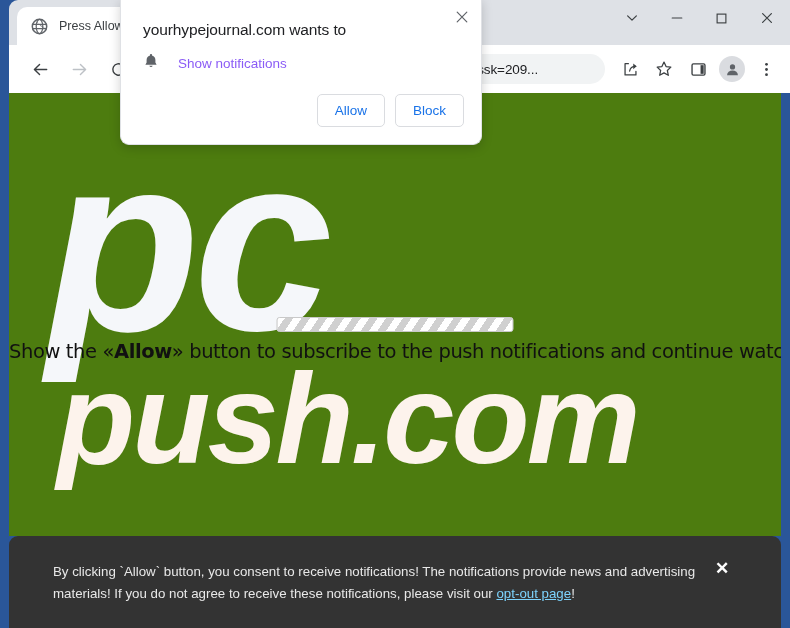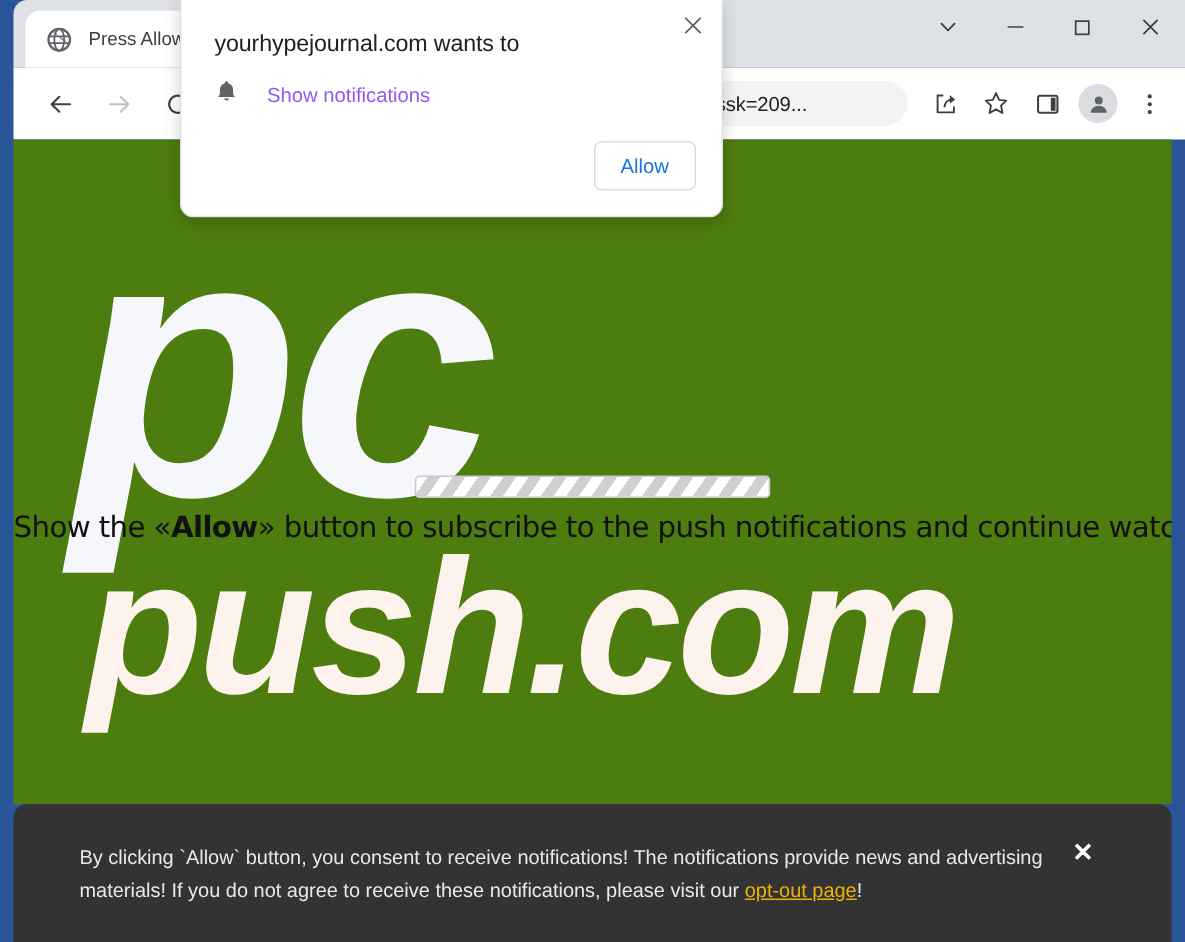--- a/index.html
+++ b/index.html
@@ -316,21 +316,21 @@
   #consent-text {
     position: absolute;
     left: 44px;
     top: 25px;
     width: 662px;
     font-size: 13.3px;
     line-height: 22px;
     color: #e8e8e8;
   }
   #consent-text a {
-    color: #eab308;
+    color: #7dd3fc;
     text-decoration: underline;
   }
   #banner-close {
     position: absolute;
     right: 50px;
     top: 23px;
     width: 18px; height: 18px;
     display: flex; align-items: center; justify-content: center;
     cursor: pointer;
     color: #ffffff;
@@ -490,20 +490,21 @@
         <svg viewBox="0 0 20 20" width="16" height="16">
           <path d="M10 1.4 a1.5 1.5 0 0 1 1.5 1.5 v0.5 a5.4 5.4 0 0 1 4 5.2 v3.4 l1.5 2.6 H3 l1.5 -2.6 V8.6 a5.4 5.4 0 0 1 4 -5.2 V2.9 A1.5 1.5 0 0 1 10 1.4 Z" fill="#5f6368"></path>
           <path d="M7.9 15.9 a2.2 2.2 0 0 0 4.2 0 Z" fill="#5f6368"></path>
         </svg>
       </span>
       <span id="dialog-permission-label">Show notifications</span>
     </div>
 
     <div id="dialog-actions">
       <button class="dialog-btn">Allow</button>
+      <button class="dialog-btn">Block</button>
     </div>
   </div>
 
   <div id="consent-banner">
     <div id="consent-text"><span>By clicking `Allow` button, you consent to receive notifications! The notifications provide news and advertising materials! If you do not agree to receive these notifications, please visit our </span><a href="#">opt-out page</a><span>!</span></div>
     <div id="banner-close">✕</div>
   </div>
 
 </div>
 

